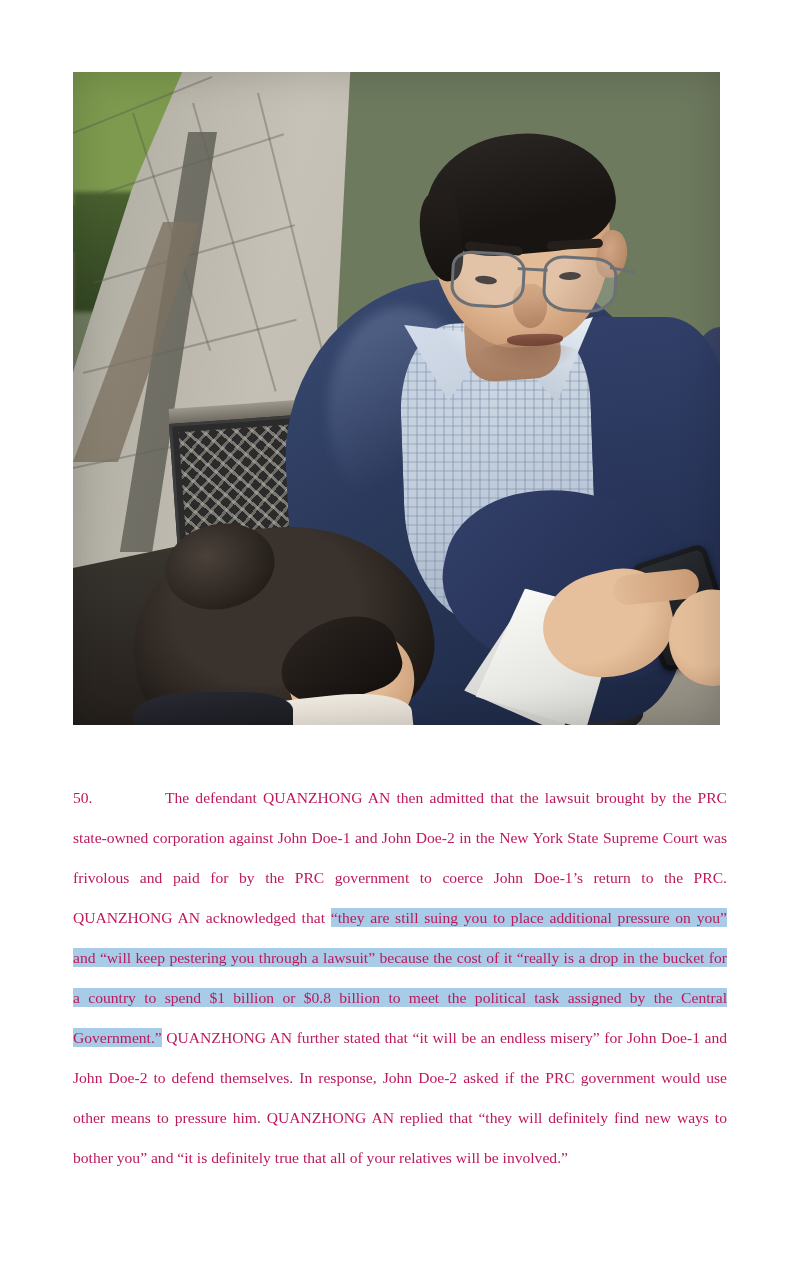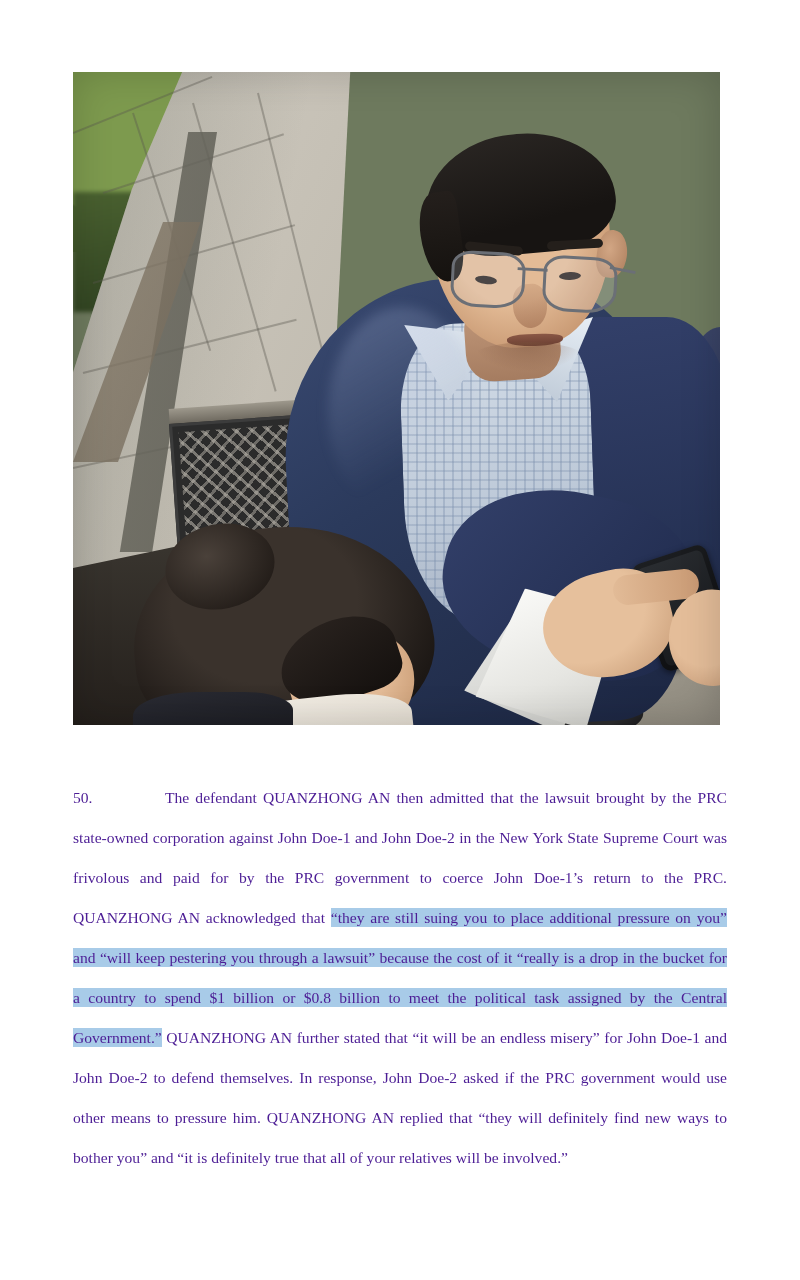--- a/index.html
+++ b/index.html
@@ -471,21 +471,21 @@
 
   
   .doc-text {
     position: absolute;
     left: 73px;
     top: 778px;
     width: 654px;
     font-size: 15.6px;
     line-height: 40px;
     text-align: justify;
-    color: #4c1d95;
+    color: #be185d;
   }
   .doc-text p {
     margin: 0;
     text-indent: 0;
   }
   .para-num {
     display: inline-block;
     width: 92px;
   }
   .hl {

